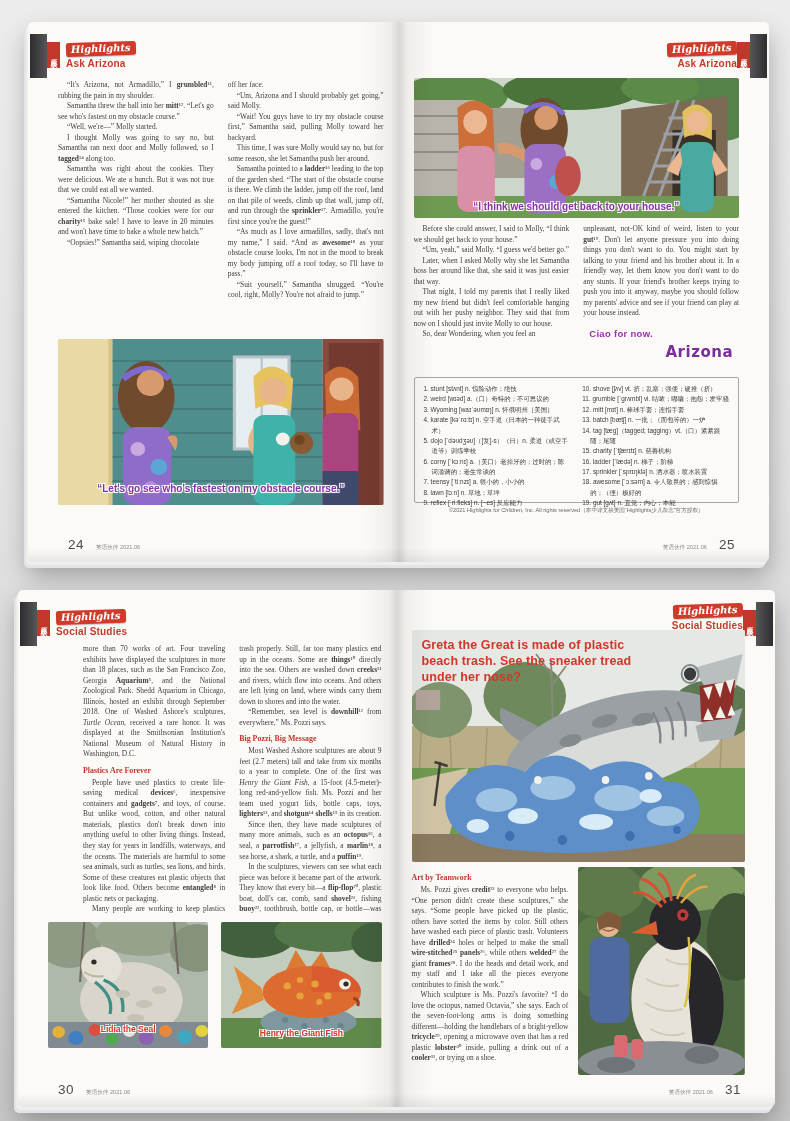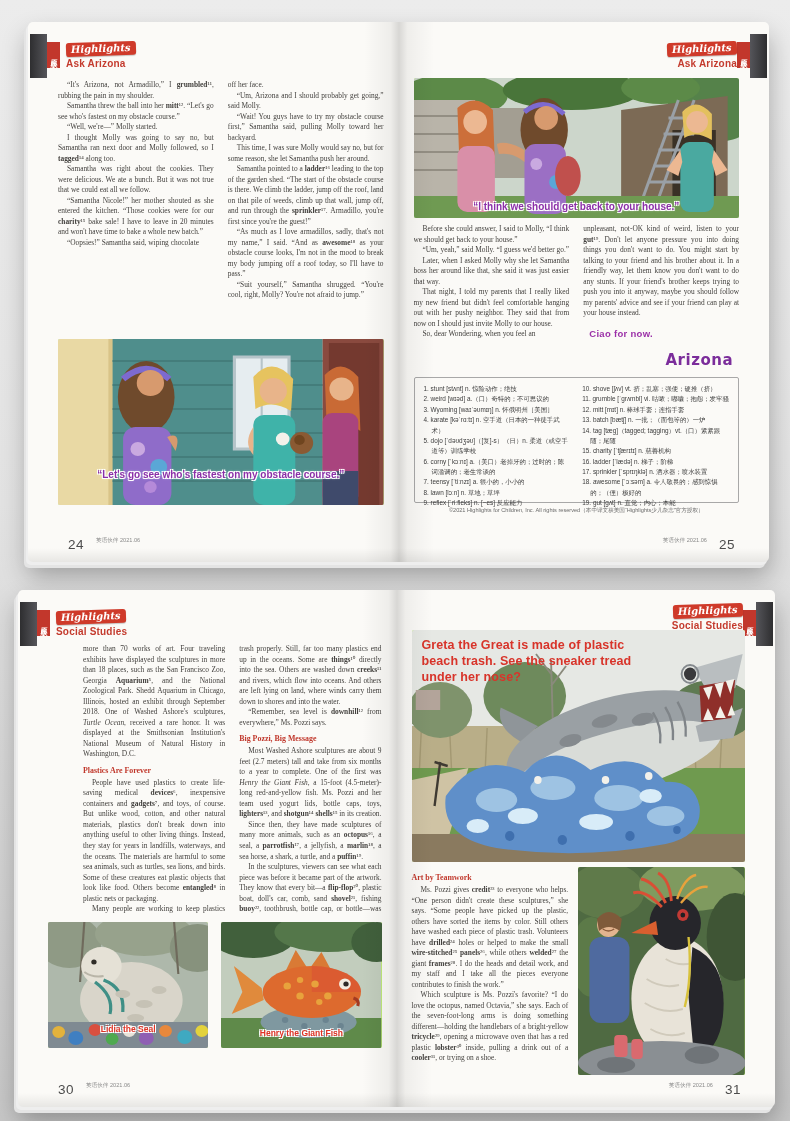--- a/index.html
+++ b/index.html
@@ -55,21 +55,21 @@
 
   
   .cols{display:flex;gap:14px;overflow:hidden;}
   .col{flex:1;min-width:0;font-size:7.4px;line-height:1.42;color:#413f3c;text-align:justify;}
   .col p{margin:0;text-indent:9px;}
   .col p.noindent{text-indent:0;}
   .red-heading{
     color:#c0372b;font-weight:bold;font-size:7.9px;margin:5px 0 2px;text-indent:0;
   }
   
-  .figure{position:relative;overflow:hidden;border-radius:2px;background:#bef264;}
+  .figure{position:relative;overflow:hidden;border-radius:2px;background:#fef9c3;}
   .figure svg{display:block;width:100%;height:100%;}
   .bubble-caption{
     position:absolute;left:4px;right:4px;text-align:center;z-index:3;
     font-family:"Liberation Sans",sans-serif;font-weight:bold;color:#8b2fa8;
     text-shadow:-1px -1px 0 #fff,1px -1px 0 #fff,-1px 1px 0 #fff,1px 1px 0 #fff,0 0 3px #fff;
   }
   .red-caption{
     position:absolute;left:2px;right:2px;text-align:center;z-index:3;
     font-family:"Liberation Sans",sans-serif;font-weight:bold;color:#e03325;font-size:8.5px;
     text-shadow:-1px -1px 0 #fff,1px -1px 0 #fff,-1px 1px 0 #fff,1px 1px 0 #fff;
@@ -79,37 +79,37 @@
     font-family:"Liberation Sans",sans-serif;font-weight:bold;color:#d8342a;
     font-size:12.5px;line-height:1.28;letter-spacing:.1px;
   }
   
   .signoff{
     font-family:Liberation Sans, sans-serif;font-weight:bold;color:#9b30a8;
     font-size:9.5px;margin:8px 0 0 6px;letter-spacing:.3px;
   }
   .signature{
     font-family:"DejaVu Sans",sans-serif;font-weight:bold;color:#7b2d9b;
-    font-size:15px;text-align:right;margin:10px 6px 0 0;letter-spacing:.5px;
+    font-size:15px;text-align:right;margin:2px 6px 0 0;letter-spacing:.5px;
   }
   
   .vocab-box{
     border:1.5px solid #a8a8a8;border-radius:2px;display:flex;gap:12px;
     padding:6px 9px;font-family:"Liberation Sans",sans-serif;font-size:6.4px;
     line-height:1.62;color:#3c3c3c;
   }
   .vocab-col{flex:1;min-width:0;}
   .vocab-col p{margin:0;text-indent:-8px;padding-left:8px;}
   .copyright{
     font-family:"Liberation Sans",sans-serif;font-size:5.6px;color:#6a6a6a;
     text-align:center;margin-top:4px;
   }
   
   .page-footer{
-    position:absolute;bottom:10px;display:flex;align-items:flex-start;gap:12px;
+    position:absolute;bottom:10px;display:flex;align-items:flex-end;gap:12px;
     font-family:"Liberation Sans",sans-serif;color:#4c4c4c;
   }
   .page-footer.fl{left:40px;}
   .page-footer.fr{right:34px;flex-direction:row-reverse;}
   .page-num{font-size:13.5px;letter-spacing:.5px;}
   .footer-cn{font-size:5.6px;color:#8a8a8a;}
 </style>
 </head>
 <body>
 
@@ -126,21 +126,21 @@
         <div class="section-label">Ask Arizona</div>
       </div>
     </div>
 
     <div class="cols" style="height:254px;margin-top:4px;">
       <div class="col">
           <p>“It's Arizona, not Armadillo,” I <b>grumbled</b>¹¹, rubbing the pain in my shoulder.</p>
           <p>Samantha threw the ball into her <b>mitt</b>¹². “Let's go see who's fastest on my obstacle course.”</p>
           <p>“Well, we're—” Molly started.</p>
           <p>I thought Molly was going to say no, but Samantha ran next door and Molly followed, so I <b>tagged</b>¹⁴ along too.</p>
-          <p>Samantha was right about the cookies. They were delicious. We ate a bunch. But it was not true that we could eat all we follow.</p>
+          <p>Samantha was right about the cookies. They were delicious. We ate a bunch. But it was not true that we could eat all we wanted.</p>
           <p>“Samantha Nicole!” her mother shouted as she entered the kitchen. “Those cookies were for our <b>charity</b>¹⁵ bake sale! I have to leave in 20 minutes and won't have time to bake a whole new batch.”</p>
           <p>“Oopsies!” Samantha said, wiping chocolate</p>
         </div>
       <div class="col">
           <p class="noindent">off her face.</p>
           <p>“Um, Arizona and I should probably get going,” said Molly.</p>
           <p>“Wait! You guys have to try my obstacle course first,” Samantha said, pulling Molly toward her backyard.</p>
           <p>This time, I was sure Molly would say no, but for some reason, she let Samantha push her around.</p>
           <p>Samantha pointed to a <b>ladder</b>¹⁶ leading to the top of the garden shed. “The start of the obstacle course is there. We climb the ladder, jump off the roof, land on that pile of weeds, climb up that wall, jump off, and run through the <b>sprinkler</b>¹⁷. Armadillo, you're first since you're the guest!”</p>
           <p>“As much as I love armadillos, sadly, that's not my name,” I said. “And as <b>awesome</b>¹⁸ as your obstacle course looks, I'm not in the mood to break my body jumping off a roof today, so I'll have to pass.”</p>
@@ -183,21 +183,21 @@
         <circle cx="232" cy="104" r="11" fill="#8a5a33"></circle>
         <circle cx="230" cy="101" r="5" fill="#6f451f"></circle>
         <circle cx="214" cy="100" r="6.5" fill="#f3f1ea"></circle>
         <path d="M186 88 Q176 104 186 116" fill="#e8b48a"></path>
 
         <path d="M254 36 Q270 18 286 38 L288 92 Q270 78 256 90 Z" fill="#c96a35"></path>
         <circle cx="270" cy="50" r="11.5" fill="#e8b48a"></circle>
         <rect x="252" y="74" width="34" height="92" rx="9" fill="#a9447e"></rect>
         <rect x="252" y="132" width="34" height="34" fill="#3f4a6b"></rect>
       </svg>
-      <div class="bubble-caption" style="bottom:25px;font-size:10px;">“Let's go see who's fastest on my obstacle course.”</div>
+      <div class="bubble-caption" style="bottom:11px;font-size:10px;">“Let's go see who's fastest on my obstacle course.”</div>
     </div>
 
     <div class="page-footer fl">
       <span class="page-num">24</span>
       <span class="footer-cn">英语伙伴 2021.06</span>
     </div>
   </div>
 
   <div class="page page-r">
     <div class="page-header">

